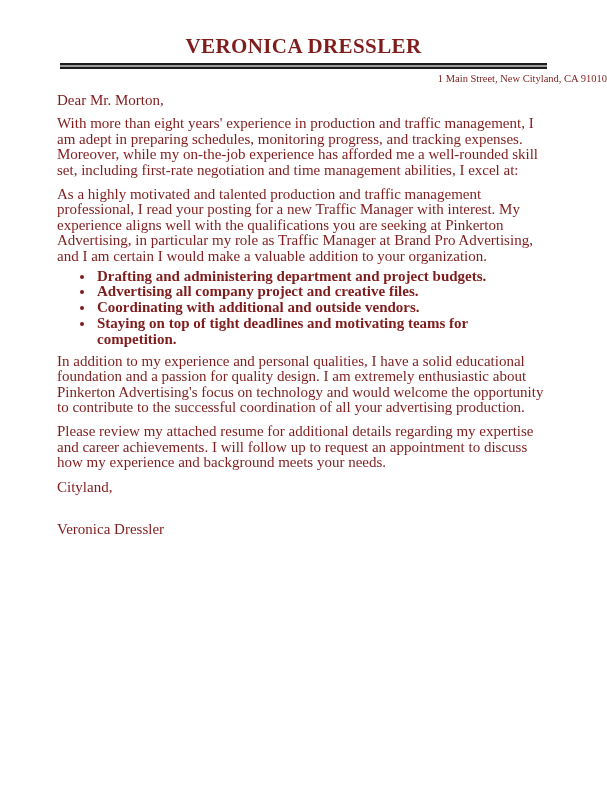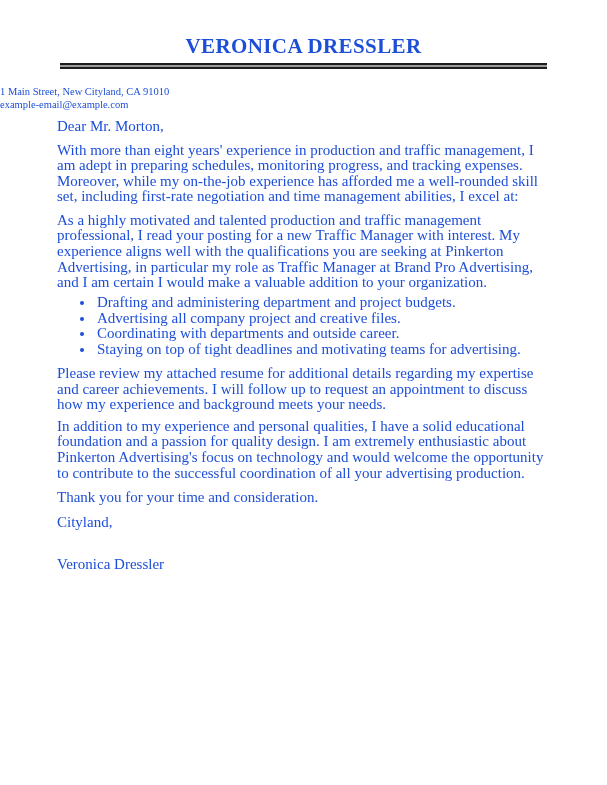--- a/index.html
+++ b/index.html
@@ -6,21 +6,21 @@
     margin: 0;
     padding: 0;
     background: #ffffff;
   }
   .page {
     position: relative;
     width: 607px;
     height: 785px;
     background: #ffffff;
     font-family: "Liberation Serif", serif;
-    color: #1d4ed8;
+    color: #7f1d1d;
     overflow: hidden;
     box-sizing: border-box;
     padding-top: 33px;
   }
   .doc-name {
     text-align: center;
     font-size: 21px;
     font-weight: bold;
     letter-spacing: 0.4px;
     line-height: 26px;
@@ -31,43 +31,44 @@
     height: 6px;
     margin: 4px auto 0 auto;
     background: linear-gradient(
       to bottom,
       #1c1c1c 0px, #1c1c1c 2.2px,
       #9b9b9b 2.2px, #9b9b9b 3.6px,
       #1c1c1c 3.6px, #1c1c1c 6px
     );
   }
   .contact {
-    text-align: left;
+    text-align: right;
     font-size: 10.5px;
     line-height: 13.2px;
-    margin-top: 16px;
+    margin-top: 3px;
   }
   .contact div { margin: 0; }
   .body {
     margin: 0 57px;
     font-size: 15px;
     line-height: 15.6px;
     text-align: left;
   }
   .salutation {
     margin: 17px 0 0 0;
   }
   .body p {
     margin: 7.5px 0 0 0;
   }
   .body p.para { margin-top: 8px; }
   ul.skill-list {
     margin: 4px 0 0 0;
     padding: 0 0 0 38px;
     list-style-type: disc;
+    font-weight: bold;
   }
   ul.skill-list li {
     line-height: 15.8px;
     padding-left: 2px;
   }
   .after-bullets { margin-top: 6px !important; }
   .thanks { margin-top: 9px !important; }
   .closing { margin-top: 9.5px !important; }
   .signature { margin-top: 26px !important; }
 </style>
@@ -75,42 +76,40 @@
 <body>
 
 <div class="page">
 
   <h1 class="doc-name">VERONICA DRESSLER</h1>
 
   <div class="divider"></div>
 
   <div class="contact">
     <div>1 Main Street, New Cityland, CA 91010</div>
-    <div>example-email@example.com</div>
   </div>
 
   <div class="body">
 
     <p class="salutation">Dear Mr. Morton,</p>
 
     <p class="para">With more than eight years' experience in production and traffic management, I am adept in preparing schedules, monitoring progress, and tracking expenses. Moreover, while my on-the-job experience has afforded me a well-rounded skill set, including first-rate negotiation and time management abilities, I excel at:</p>
 
     <p class="para">As a highly motivated and talented production and traffic management professional, I read your posting for a new Traffic Manager with interest. My experience aligns well with the qualifications you are seeking at Pinkerton Advertising, in particular my role as Traffic Manager at Brand Pro Advertising, and I am certain I would make a valuable addition to your organization.</p>
 
     <ul class="skill-list">
       <li>Drafting and administering department and project budgets.</li>
       <li>Advertising all company project and creative files.</li>
-      <li>Coordinating with departments and outside career.</li>
-      <li>Staying on top of tight deadlines and motivating teams for advertising.</li>
+      <li>Coordinating with additional and outside vendors.</li>
+      <li>Staying on top of tight deadlines and motivating teams for competition.</li>
     </ul>
+
+    <p class="para after-bullets">In addition to my experience and personal qualities, I have a solid educational foundation and a passion for quality design. I am extremely enthusiastic about Pinkerton Advertising's focus on technology and would welcome the opportunity to contribute to the successful coordination of all your advertising production.</p>
 
     <p class="para">Please review my attached resume for additional details regarding my expertise and career achievements. I will follow up to request an appointment to discuss how my experience and background meets your needs.</p>
 
-    <p class="para after-bullets">In addition to my experience and personal qualities, I have a solid educational foundation and a passion for quality design. I am extremely enthusiastic about Pinkerton Advertising's focus on technology and would welcome the opportunity to contribute to the successful coordination of all your advertising production.</p>
-
-    <p class="thanks">Thank you for your time and consideration.</p>
 
     <p class="closing">Cityland,</p>
 
     <p class="signature">Veronica Dressler</p>
 
   </div>
 </div>
 
 </body></html>

